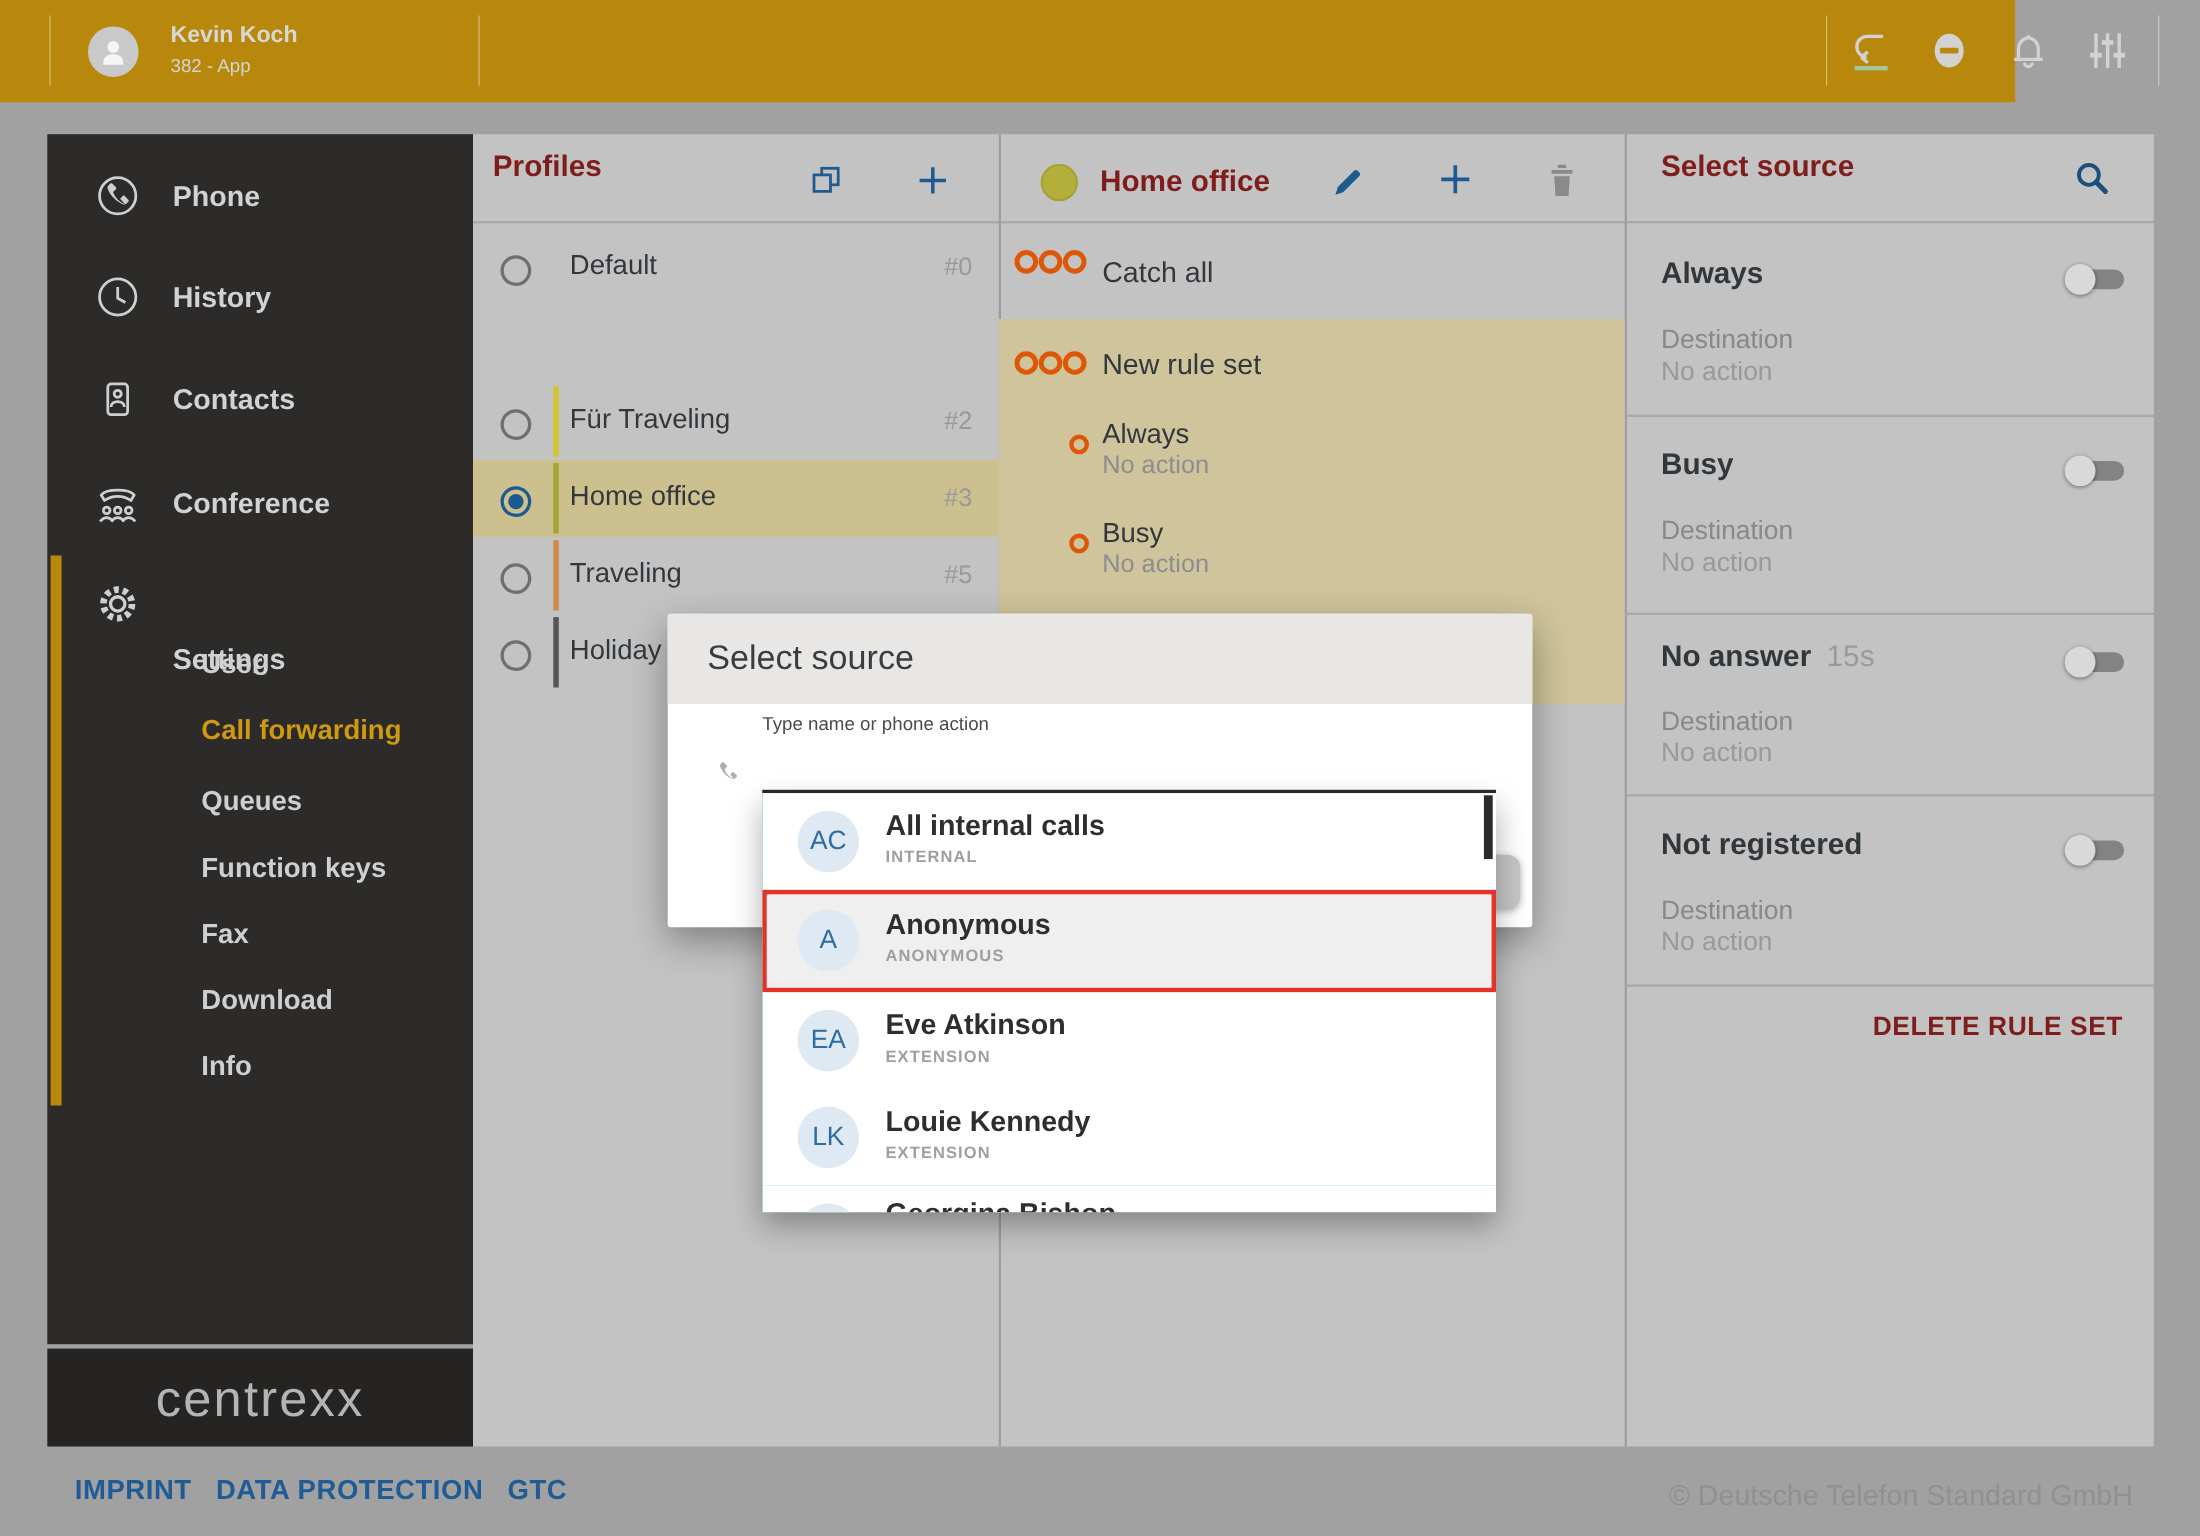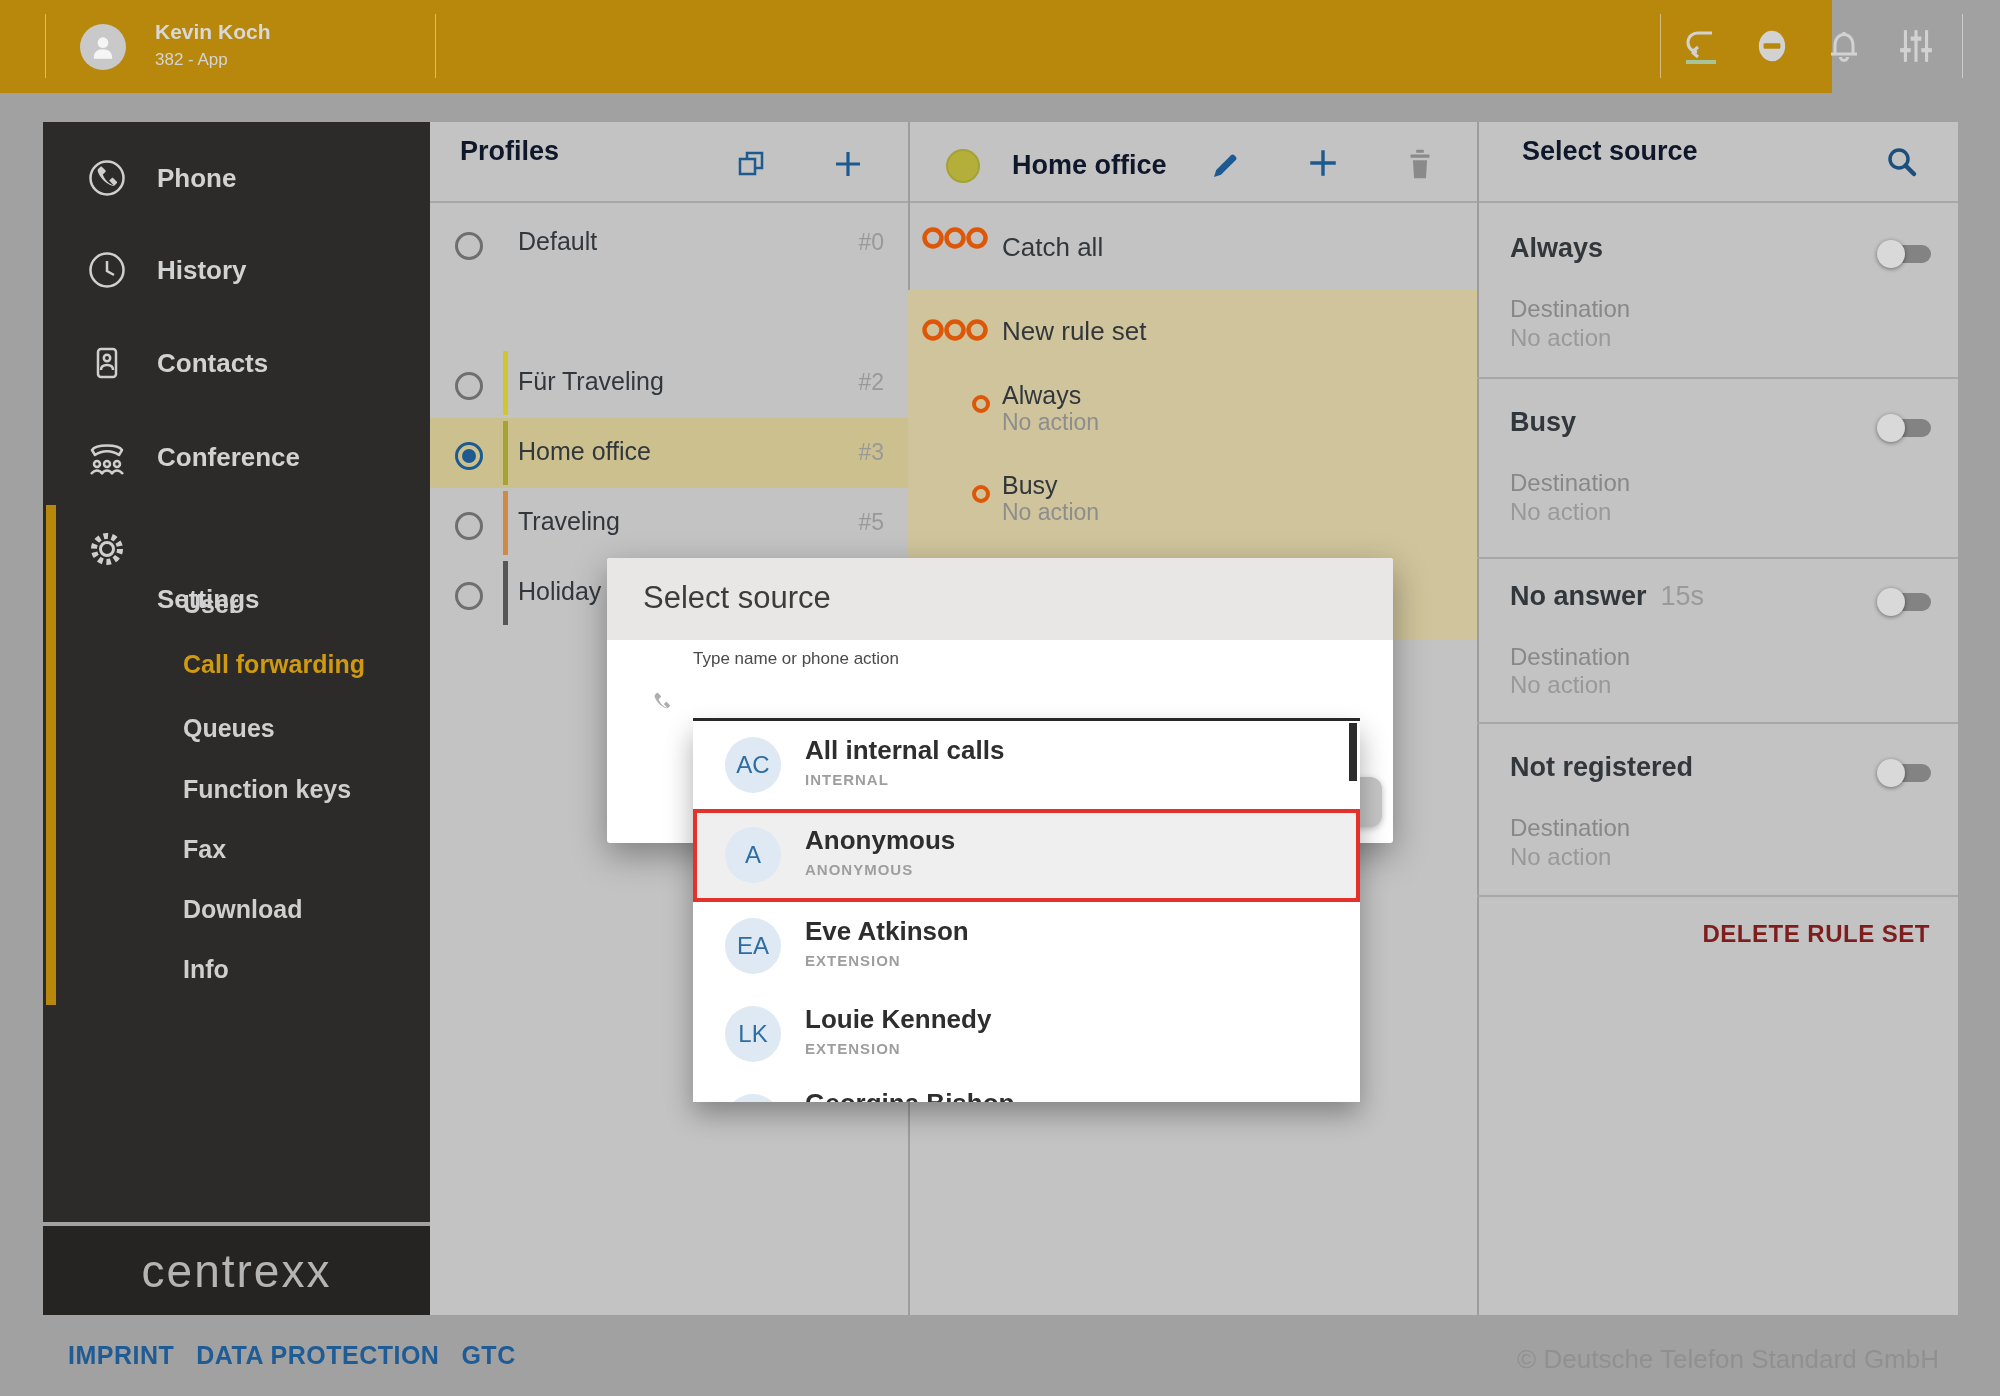--- a/index.html
+++ b/index.html
@@ -18,21 +18,21 @@
   .hdr-div{left:430px;top:201px;width:1528px;height:2px;background:#a7a7a7;}
   
   .sidebar{left:43px;top:122px;width:387px;height:1100px;background:#2c2b29;}
   .logoblock{left:43px;top:1226px;width:387px;height:89px;background:#252422;display:flex;align-items:center;justify-content:center;}
   .logo{font-size:46px;letter-spacing:2px;color:#b4b4b4;font-weight:normal;}
   .nav-label{font-size:26px;font-weight:bold;color:#d2d2d2;cursor:pointer;}
   .sub-label{font-size:25px;font-weight:bold;color:#cfcfcf;cursor:pointer;}
   .sub-label.active{color:#cf9a0f;}
   .goldbar{left:46px;top:505px;width:10px;height:500px;background:#b8880d;}
   
-  .col-title{font-size:27px;font-weight:bold;color:#0f172a;margin-left:12px;}
+  .col-title{font-size:27px;font-weight:bold;color:#7f1d1d;}
   .prow{left:430px;width:478px;height:70px;cursor:pointer;}
   .prow.sel{background:#cdc08f;}
   .radio{position:absolute;left:25px;top:24px;width:22px;height:22px;border:3px solid #6f6f6f;border-radius:50%;box-sizing:content-box;}
   .radio.sel{border-color:#1d5a8f;}
   .radio.sel::after{content:"";position:absolute;left:4px;top:4px;width:14px;height:14px;border-radius:50%;background:#1d5a8f;}
   .pbar{position:absolute;left:73px;top:3px;width:5px;height:64px;}
   .bar-meeting{background:#c23b2e;} .bar-christian{background:#d2c62e;} .bar-home{background:#a6a335;}
   .bar-travel{background:#cf8a46;} .bar-holiday{background:#565656;}
   .pname{position:absolute;left:88px;top:19px;font-size:25px;color:#32373c;}
   .pnum{position:absolute;right:24px;top:21px;font-size:23px;color:#999999;}

